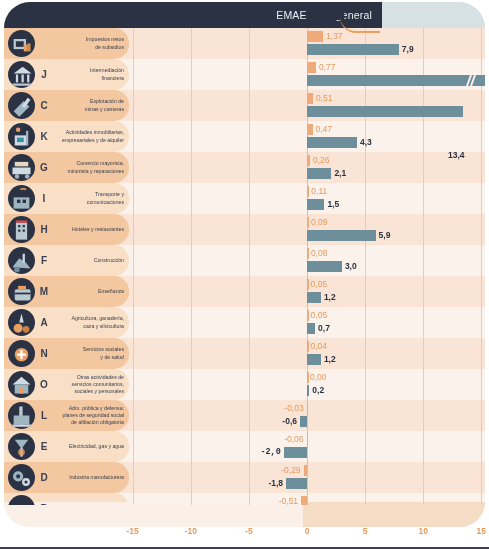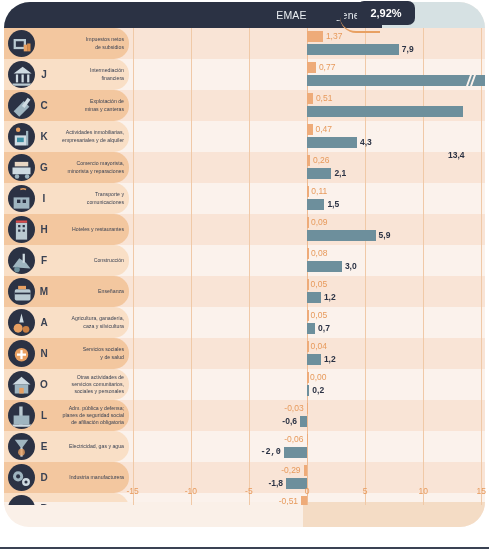--- a/index.html
+++ b/index.html
@@ -231,26 +231,27 @@
   .legend .lbl {
     font-size: 7.5px;
     color: #3a4253;
   }
   .legend .lbl.inc { color: #e79a5c; }
   .legend .lbl.var { font-weight: bold; }
   .legend .sep { width: 9px; }
 
   .tick {
     position: absolute;
-    top: 486px;
+    top: 526px;
     width: 40px;
     text-align: center;
     font-size: 8.5px;
     color: #e79a5c;
     z-index: 4;
+    font-weight: bold;
   }
 
   
   .footer {
     position: absolute;
     left: 0; top: 532px;
     width: 489px;
     text-align: center;
     font-size: 7.5px;
     color: #2b3244;
@@ -271,21 +272,20 @@
 
   <div class="chart-frame">
     <div class="backdrop"></div>
 
     <div class="header-strip"></div>
     <div class="header-pill">
       <div class="header-title">EMAE nivel general</div>
     </div>
     <div class="header-bar"></div>
     <div class="badge-tail"></div>
-    <div class="badge">2,92%</div>
 
     <div class="rows" id="rows">
         <div class="row alt">
           <div class="grid-line" style="left:128.7px"></div>
           <div class="grid-line" style="left:186.8px"></div>
           <div class="grid-line" style="left:244.9px"></div>
           <div class="grid-line zero" style="left:303.0px"></div>
           <div class="grid-line" style="left:361.1px"></div>
           <div class="grid-line" style="left:419.2px"></div>
           <div class="grid-line" style="left:477.3px"></div>

